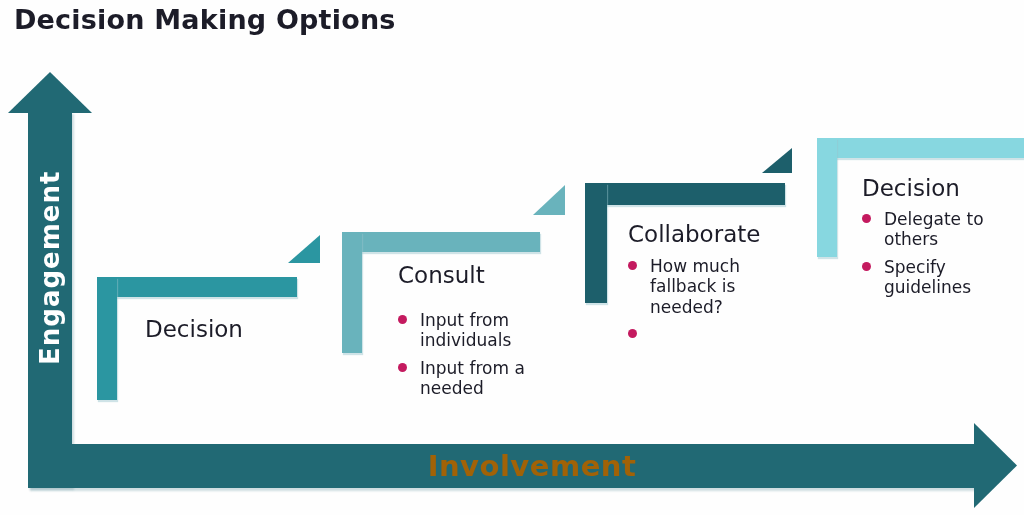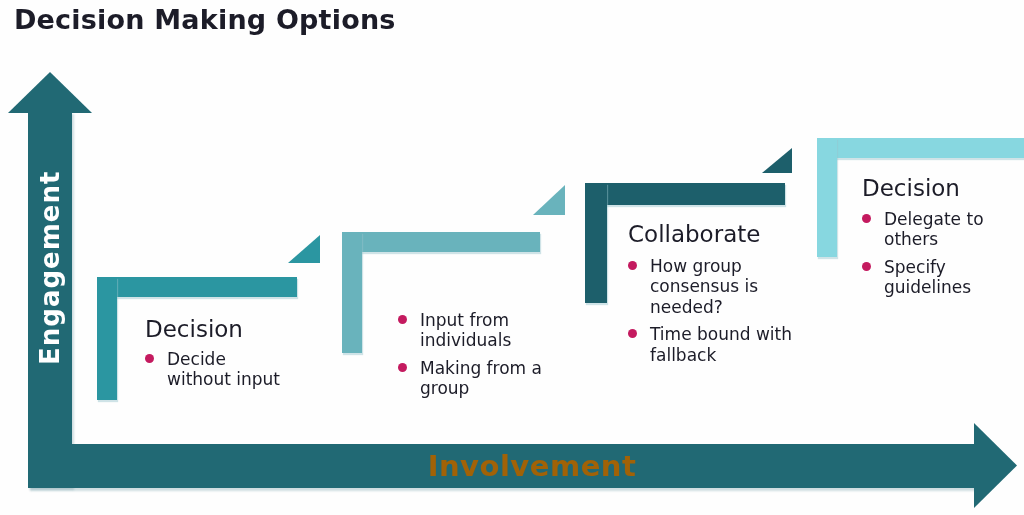--- a/index.html
+++ b/index.html
@@ -69,53 +69,47 @@
   <div class="vlabel">Engagement</div>
 
   <div class="hbody" style="background: rgb(33, 105, 116);"></div>
   <div class="hhead" style="background: rgb(33, 105, 116);"></div>
   <div class="hlabel">Involvement</div>
 
   <div class="hbar s0h" style="background: rgb(43, 150, 161);"></div>
   <div class="vbar s0v" style="background: rgb(43, 150, 161);"></div>
   <div class="tri s0t" style="background: rgb(43, 150, 161);"></div>
   <h2 class="step-title s0title">Decision</h2>
-  <ul class="blist s0list">
-    <li>
-      <span class="dot" style="background: rgb(196, 26, 95);"></span>
-      <span>Decide without input</span>
-    </li>
-  </ul>
 
   <div class="hbar s1h" style="background: rgb(105, 179, 188);"></div>
   <div class="vbar s1v" style="background: rgb(105, 179, 188);"></div>
   <div class="tri s1t" style="background: rgb(105, 179, 188);"></div>
+  <h2 class="step-title s1title">Consult</h2>
   <ul class="blist s1list">
     <li>
       <span class="dot" style="background: rgb(196, 26, 95);"></span>
       <span>Input from individuals</span>
     </li>
     <li>
       <span class="dot" style="background: rgb(196, 26, 95);"></span>
-      <span>Making from a group</span>
+      <span>Input from a needed</span>
     </li>
   </ul>
 
   <div class="hbar s2h" style="background: rgb(29, 95, 107);"></div>
   <div class="vbar s2v" style="background: rgb(29, 95, 107);"></div>
   <div class="tri s2t" style="background: rgb(29, 95, 107);"></div>
   <h2 class="step-title s2title">Collaborate</h2>
   <ul class="blist s2list">
     <li>
       <span class="dot" style="background: rgb(196, 26, 95);"></span>
-      <span>How group consensus is needed?</span>
+      <span>How much fallback is needed?</span>
     </li>
     <li>
       <span class="dot" style="background: rgb(196, 26, 95);"></span>
-      <span>Time bound with fallback</span>
     </li>
   </ul>
 
   <div class="hbar s3h" style="background: rgb(135, 215, 224);"></div>
   <div class="vbar s3v" style="background: rgb(135, 215, 224);"></div>
   <h2 class="step-title s3title">Decision</h2>
   <ul class="blist s3list">
     <li>
       <span class="dot" style="background: rgb(196, 26, 95);"></span>
       <span>Delegate to others</span>

